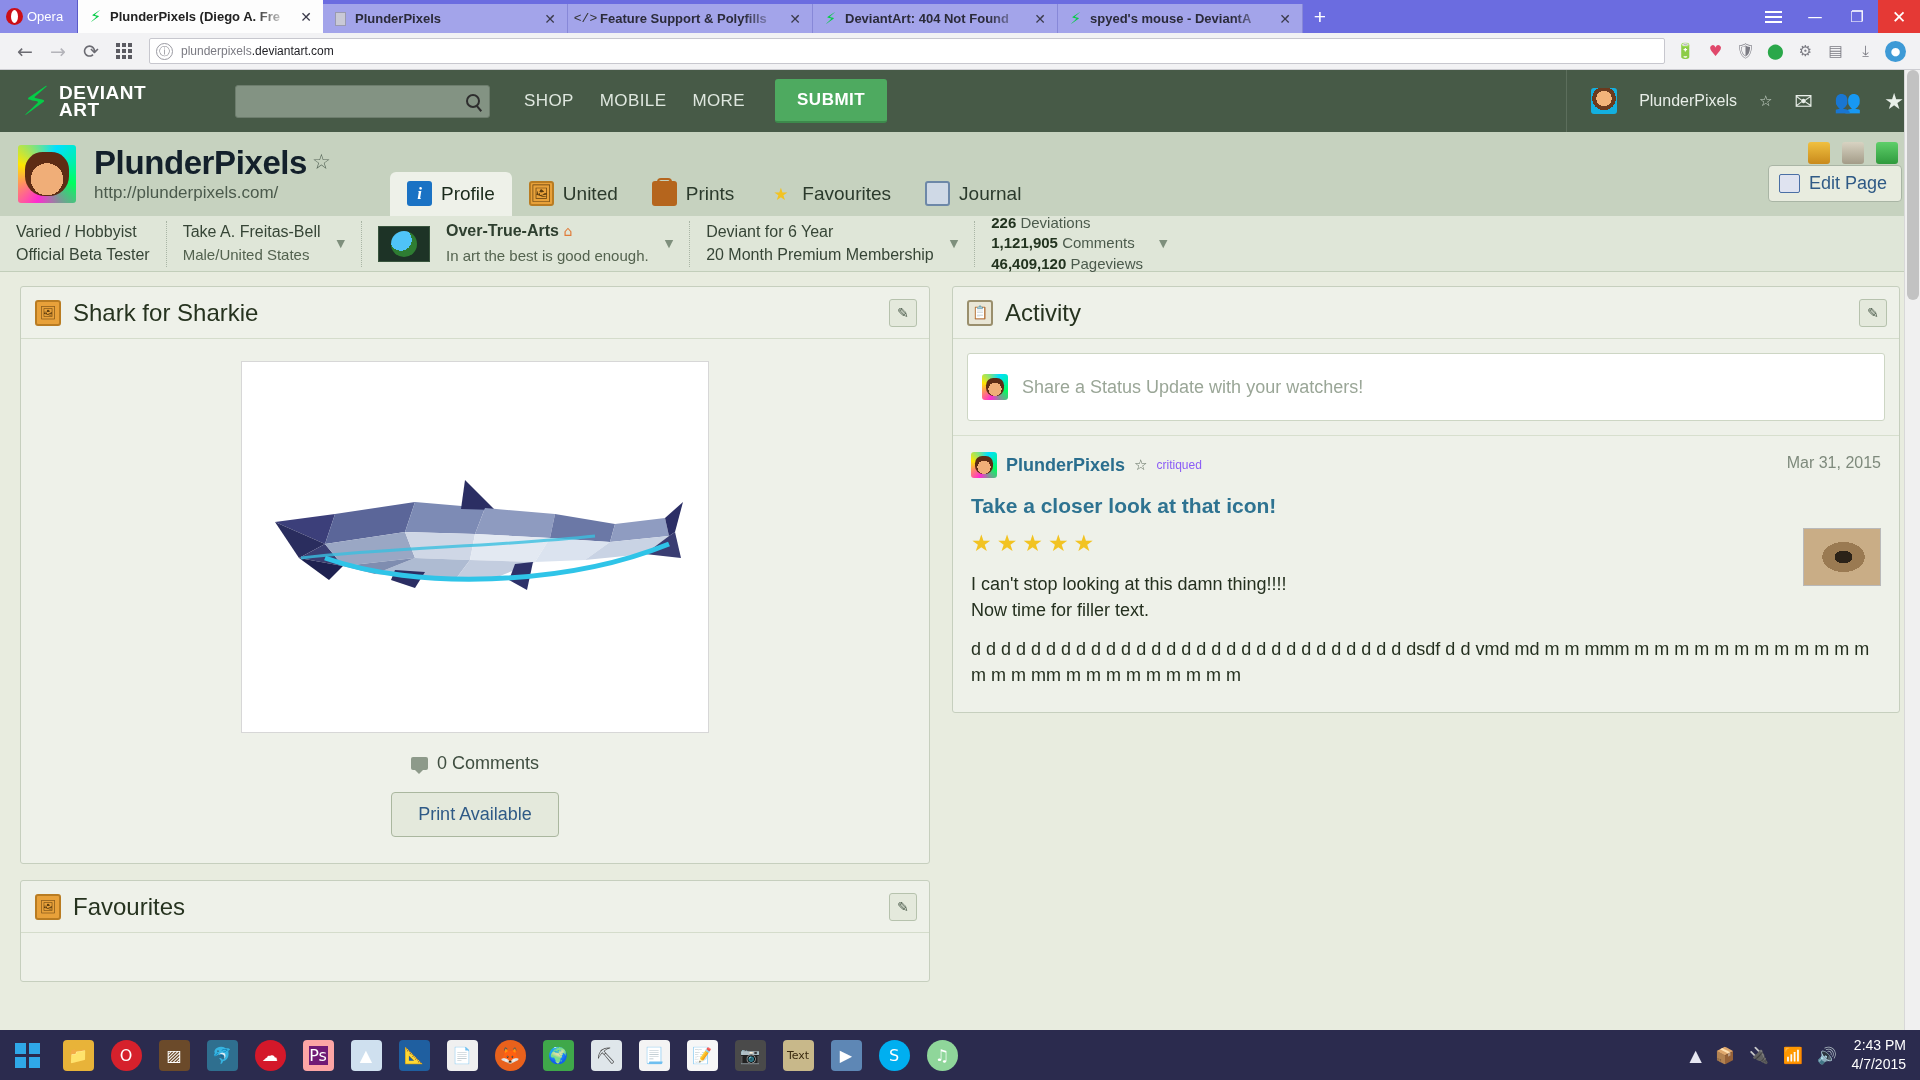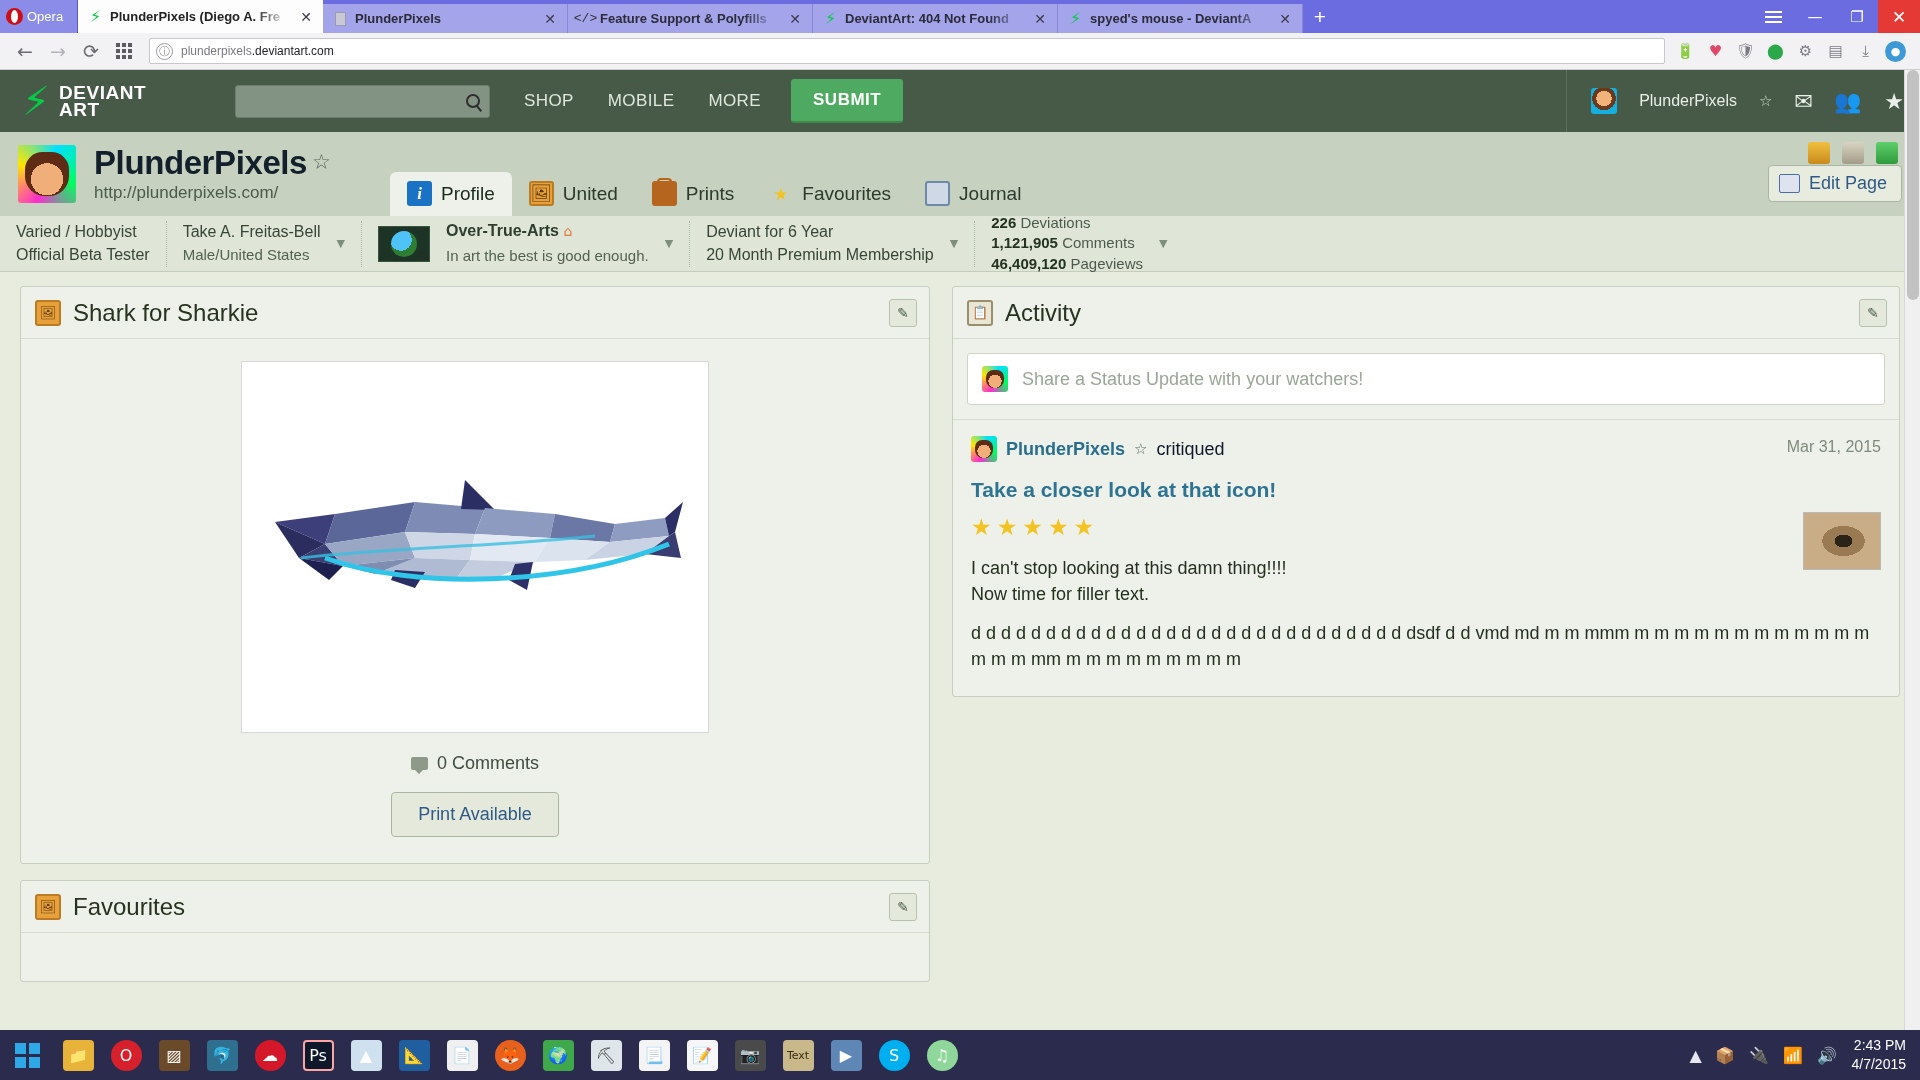--- a/index.html
+++ b/index.html
@@ -104,21 +104,21 @@
              letter-spacing: 0.5px; font-family: "Liberation Sans", sans-serif; }
   .da-search {
     width: 255px; height: 33px; background: #839383; border: 1px solid #6d7d6d;
     border-radius: 3px; display:flex; align-items:center; justify-content:flex-end;
     padding-right: 9px; margin-left: 8px;
   }
   .mag { width: 14px; height: 14px; border: 2.2px solid #2e2e2e; border-radius: 50%;
          position: relative; }
   .mag::after { content:""; position:absolute; width:2.2px; height:7px; background:#2e2e2e;
                 right:-2px; bottom:-6px; transform: rotate(-40deg); }
-  .da-navlinks { display:flex; align-items:center; gap: 34px; margin-left: 34px; }
+  .da-navlinks { display:flex; align-items:center; gap: 26px; margin-left: 34px; }
   .da-navlink { color:#dfe7df; font-size: 17px; letter-spacing: .4px; }
   .submit-btn {
     margin-left: 30px; background: #4eaa60; color: #fff; font-weight: bold;
     font-size: 17px; letter-spacing: .5px; padding: 11px 22px; border-radius: 3px;
     border-bottom: 2px solid #3d8a4c;
   }
   .da-top-right {
     position: absolute; right: 16px; top: 0; height: 62px; display:flex;
     align-items: center; gap: 22px; padding-left: 24px;
     border-left: 1px solid #5c6e5c;
@@ -213,34 +213,34 @@
                    font-size: 18px; color: #3f4e40; }
   .cmt-bub { width:17px; height:13px; background:#8d9a8a; border-radius:2px; position:relative; }
   .cmt-bub::after{content:"";position:absolute;left:3px;bottom:-4px;border:5px solid transparent;
                   border-top-color:#8d9a8a;border-bottom:0;}
   .print-btn { margin-top: 18px; background: #e4e9dc; border:1px solid #aab79f;
                border-radius: 4px; padding: 11px 26px; font-size: 18px; color:#2f5a86; }
 
   .fav-panel { margin-top: 16px; }
 
   
-  .status-box { margin: 14px; height: 52px; background:#fff; border:1px solid #cdd6c4;
+  .status-box { margin: 14px; height: 68px; background:#fff; border:1px solid #cdd6c4;
                 border-radius: 3px; display:flex; align-items:center; padding: 0 14px; gap: 14px; }
   .av-sm { width: 26px; height: 26px; border-radius: 3px;
            background: conic-gradient(from 200deg,#ff2bd1,#ffe600,#00e0ff,#00ff5e,#ff2bd1);
            position:relative; overflow:hidden; flex:0 0 auto; }
   .av-sm::after { content:""; position:absolute; inset:4px;
      background: radial-gradient(circle at 50% 62%, #f0ae78 0 46%, #5e2c14 46% 100%);
      border-radius:40% 40% 45% 45%; }
   .status-ph { color: #9aa697; font-size: 18px; }
 
   .activity-item { border-top: 1px solid #d7dfce; padding: 16px 18px 10px; position: relative; }
   .act-head { display:flex; align-items:center; gap: 9px; font-size: 18px; }
   .act-user { color:#2a6e8e; font-weight: bold; }
-  .act-verb { color:#0f172a; font-size: 18px; }
+  .act-verb { color:#8b5cf6; font-size: 12px; }
   .act-date { position:absolute; right: 18px; top: 18px; color:#7e8a7c; font-size: 16px; }
   .act-title { margin-top: 16px; font-size: 21px; font-weight: bold; color:#2e7391; }
   .act-by { margin-top: 6px; font-size: 18px; color:#4e5d4f; }
   .act-by a { color:#2a6e8e; }
   .stars { margin-top: 12px; display:flex; gap: 5px; font-size: 23px; color:#f2c322;
            font-family:"DejaVu Sans", sans-serif; }
   .act-text { margin-top: 16px; font-size: 18px; color: #24301f; line-height: 1.42; }
   .act-text p { margin-bottom: 14px; }
   .act-thumb { position: absolute; right: 18px; top: 92px; width: 78px; height: 58px;
                border: 1px solid #b9b9b9;
@@ -614,21 +614,21 @@
   <div class="tb-item">
       <span class="tb-ic" style="background:#6b4a2a">▨</span>
     </div>
   <div class="tb-item">
       <span class="tb-ic" style="background:#2f6f8f">🐬</span>
     </div>
   <div class="tb-item">
       <span class="tb-ic" style="background:#d4182a;border-radius:50%">☁</span>
     </div>
   <div class="tb-item">
-      <span class="tb-ic" style="background:#0f172a;border:2px solid #fca5a5">Ps</span>
+      <span class="tb-ic" style="background:#701a75;border:6px solid #fca5a5">Ps</span>
     </div>
   <div class="tb-item">
       <span class="tb-ic" style="background:#cfe0ef">▲</span>
     </div>
   <div class="tb-item">
       <span class="tb-ic" style="background:#1f5fa0">📐</span>
     </div>
   <div class="tb-item">
       <span class="tb-ic" style="background:#f0f0f0;color:#555">📄</span>
     </div>

